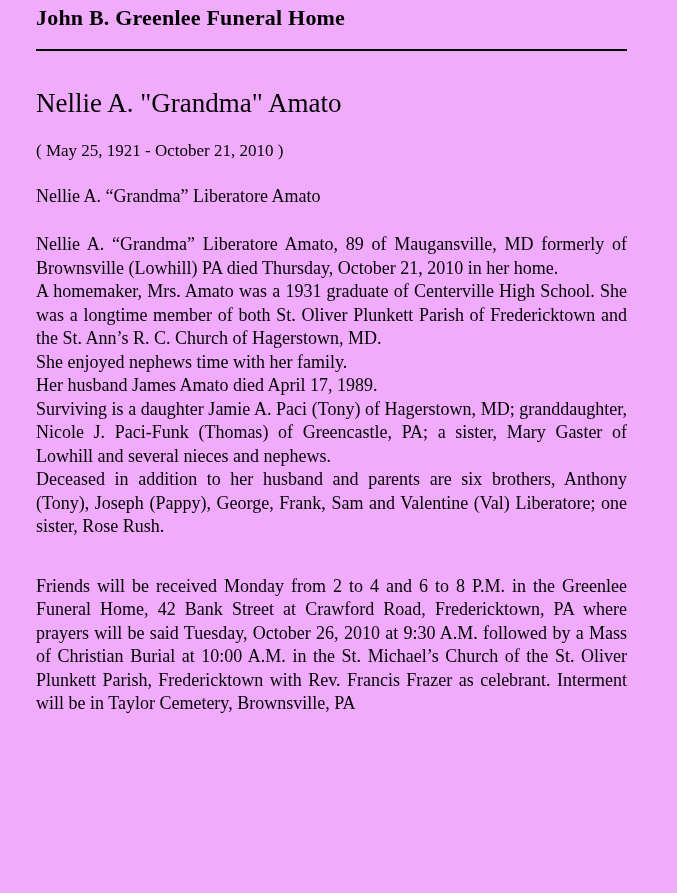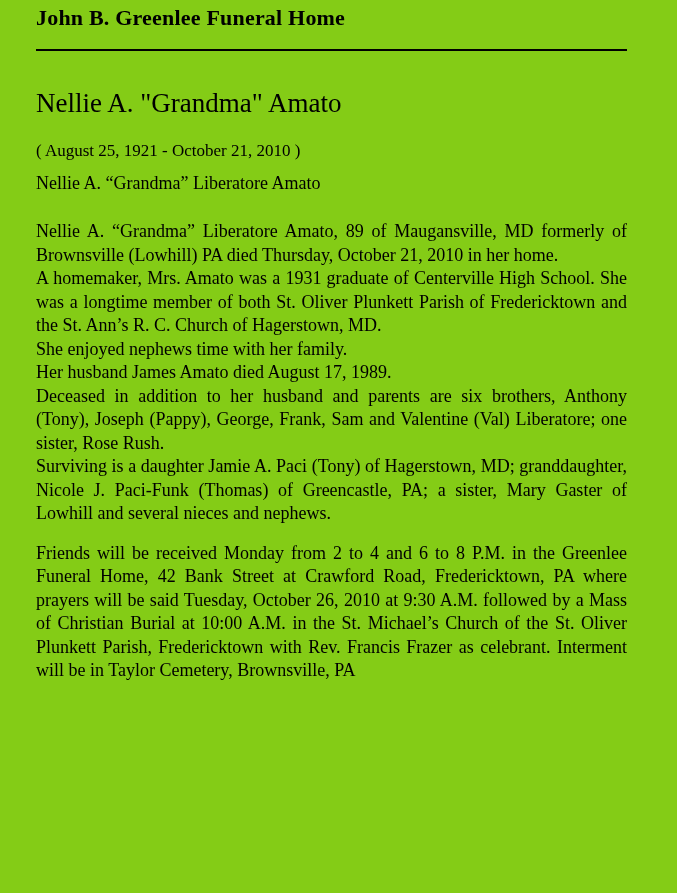--- a/index.html
+++ b/index.html
@@ -10,21 +10,21 @@
   body {
     font-family: "Liberation Serif", "DejaVu Serif", serif;
     color: #000000;
     width: 677px;
   }
   .page {
     box-sizing: border-box;
     width: 677px;
     min-height: 893px;
     padding: 4px 50px 40px 36px;
-    background: #84cc16;
+    background: #f0abfc;
   }
   .funeral-home-title {
     margin: 0;
     font-size: 22px;
     font-weight: bold;
     line-height: 28px;
     letter-spacing: 0.2px;
   }
   .header-divider {
     border: none;
@@ -37,61 +37,61 @@
     font-size: 27px;
     font-weight: normal;
     line-height: 32px;
   }
   .life-dates {
     margin-top: 22px;
     font-size: 17px;
     line-height: 20px;
   }
   .full-name {
-    margin-top: 12px;
+    margin-top: 25px;
     font-size: 18px;
     line-height: 21px;
   }
   .obit-body {
     margin-top: 26px;
     font-size: 18px;
     line-height: 23.5px;
     text-align: justify;
   }
   .obit-body p {
     margin: 0;
     font-family: Liberation Serif, serif;
   }
   .obit-body p.service-para {
-    margin-top: 16px;
+    margin-top: 36px;
   }
 </style>
 </head>
 <body>
 
 <div class="page">
 
   <header>
     <h1 class="funeral-home-title">John B. Greenlee Funeral Home</h1>
     <hr class="header-divider">
   </header>
 
   <main>
 
     <h2 class="deceased-name">Nellie A. "Grandma" Amato</h2>
 
-    <div class="life-dates">( August 25, 1921 - October 21, 2010 )</div>
+    <div class="life-dates">( May 25, 1921 - October 21, 2010 )</div>
 
     <div class="full-name">Nellie A. “Grandma” Liberatore Amato</div>
 
     <div class="obit-body">
       <p>Nellie A. “Grandma” Liberatore Amato, 89 of Maugansville, MD formerly of Brownsville (Lowhill) PA died Thursday, October 21, 2010 in her home.</p>
       <p>A homemaker, Mrs. Amato was a 1931 graduate of Centerville High School. She was a longtime member of both St. Oliver Plunkett Parish of Fredericktown and the St. Ann’s R. C. Church of Hagerstown, MD.</p>
       <p>She enjoyed nephews time with her family.</p>
-      <p>Her husband James Amato died August 17, 1989.</p>
+      <p>Her husband James Amato died April 17, 1989.</p>
+      <p>Surviving is a daughter Jamie A. Paci (Tony) of Hagerstown, MD; granddaughter, Nicole J. Paci-Funk (Thomas) of Greencastle, PA; a sister, Mary Gaster of Lowhill and several nieces and nephews.</p>
       <p>Deceased in addition to her husband and parents are six brothers, Anthony (Tony), Joseph (Pappy), George, Frank, Sam and Valentine (Val) Liberatore; one sister, Rose Rush.</p>
-      <p>Surviving is a daughter Jamie A. Paci (Tony) of Hagerstown, MD; granddaughter, Nicole J. Paci-Funk (Thomas) of Greencastle, PA; a sister, Mary Gaster of Lowhill and several nieces and nephews.</p>
       <p class="service-para">Friends will be received Monday from 2 to 4 and 6 to 8 P.M. in the Greenlee Funeral Home, 42 Bank Street at Crawford Road, Fredericktown, PA where prayers will be said Tuesday, October 26, 2010 at 9:30 A.M. followed by a Mass of Christian Burial at 10:00 A.M. in the St. Michael’s Church of the St. Oliver Plunkett Parish, Fredericktown with Rev. Francis Frazer as celebrant. Interment will be in Taylor Cemetery, Brownsville, PA</p>
     </div>
 
   </main>
 
 </div>
 
 </body></html>

